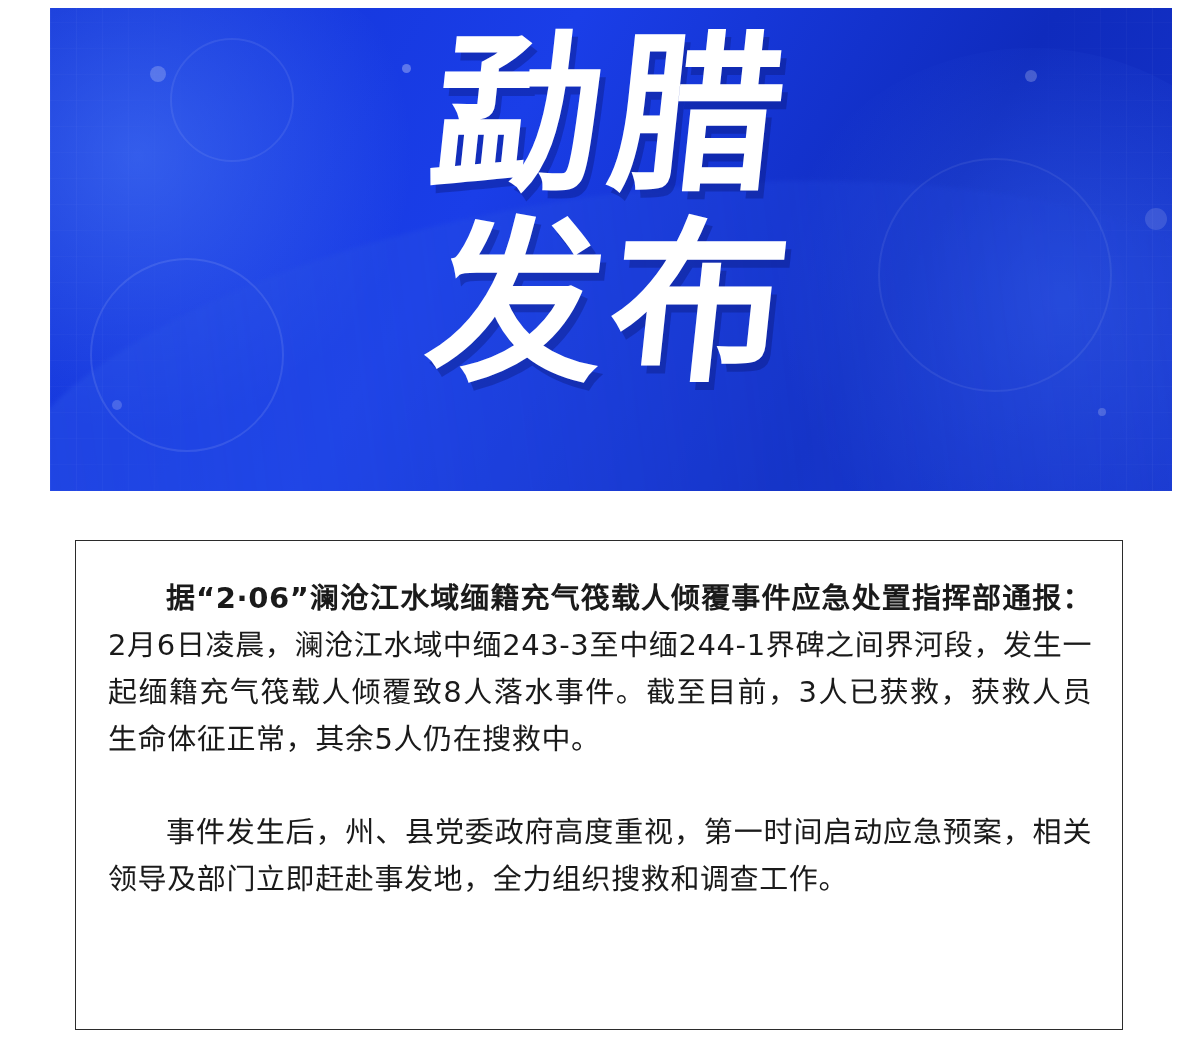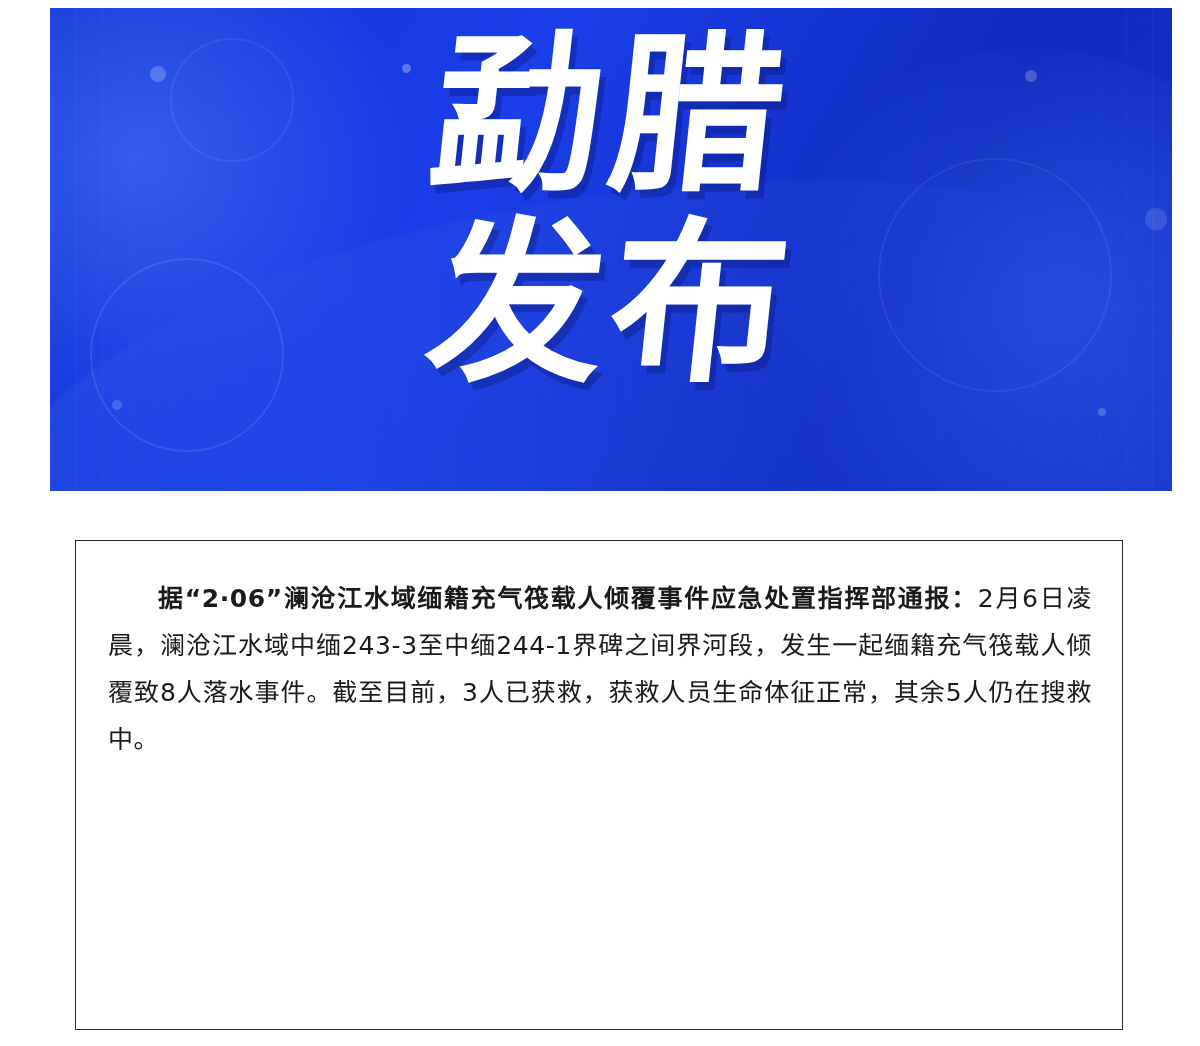--- a/index.html
+++ b/index.html
@@ -131,21 +131,21 @@
     width: 1048px;
     height: 490px;
     border: 1px solid #2b2b2b;
     box-sizing: border-box;
     background: #ffffff;
     padding: 34px 30px 20px 32px;
   }
   .para {
     color: #1a1a1a;
     font-family: "DejaVu Sans", "Liberation Sans", sans-serif;
-    font-size: 25px;
+    font-size: 29px;
     line-height: 47px;
     letter-spacing: 0.6px;
     text-indent: 2em;
     margin: 0 0 34px 0;
     text-align: justify;
   }
   .para.p1 { margin-bottom: 46px; }
   .para.p2 { margin-bottom: 42px; }
   .para.p3 { margin-bottom: 0; }
   .para b { font-weight: bold; }
@@ -172,15 +172,16 @@
     <div class="dot d6"></div>
 
     <div class="banner-title">
       <span class="line1">勐腊</span>
       <span class="line2">发布</span>
     </div>
   </div>
 
   <div class="article">
     <p class="para p1"><b>据“2·06”澜沧江水域缅籍充气筏载人倾覆事件应急处置指挥部通报：</b><span>2月6日凌晨，澜沧江水域中缅243-3至中缅244-1界碑之间界河段，发生一起缅籍充气筏载人倾覆致8人落水事件。截至目前，3人已获救，获救人员生命体征正常，其余5人仍在搜救中。</span></p>
+    <p class="para p2">事件发生后，州、县党委政府高度重视，第一时间启动应急预案，相关领导及部门立即赶赴事发地，全力组织搜救和调查工作。</p>
   </div>
 
 </div>
 
 </body></html>

